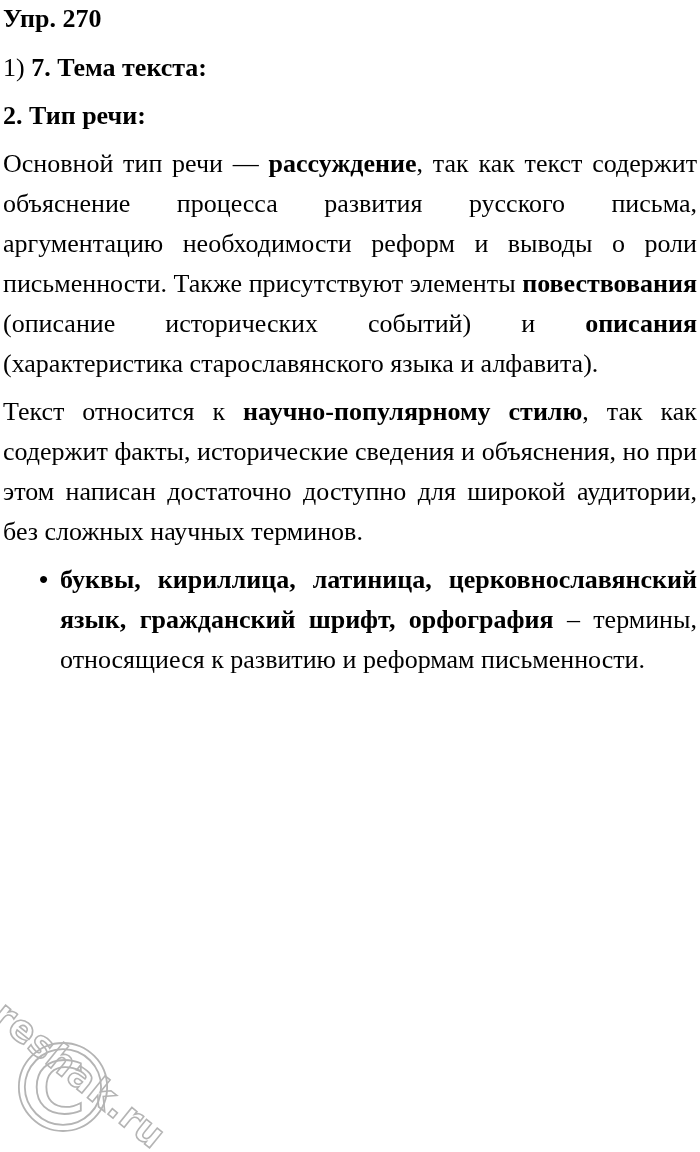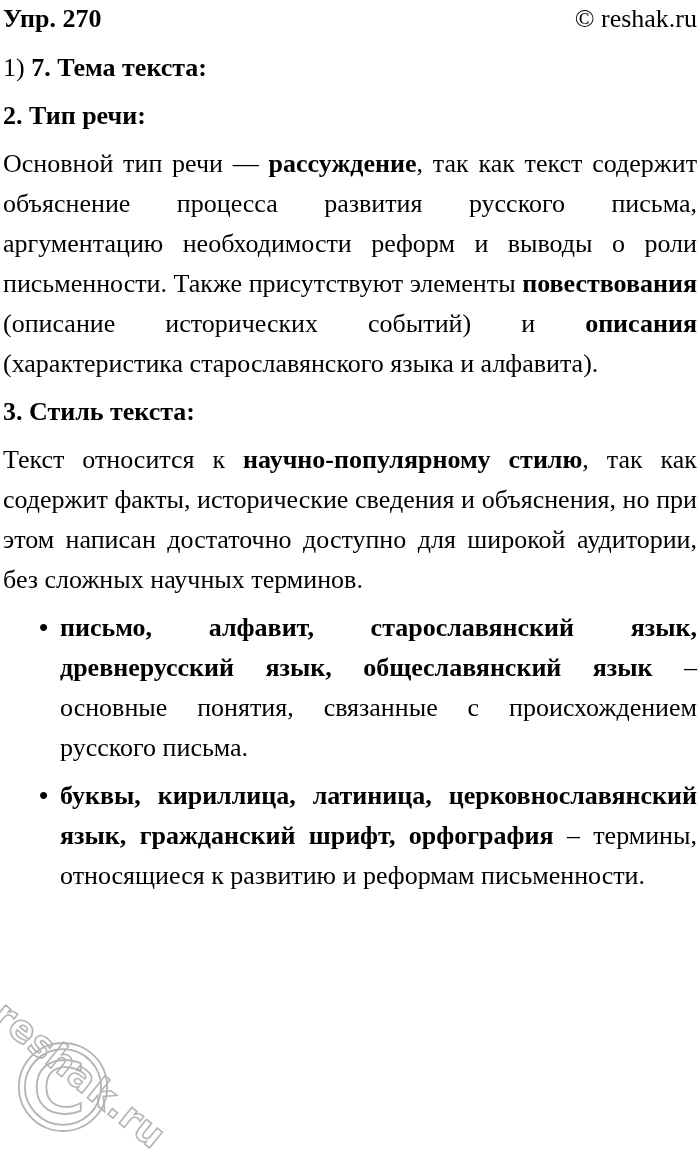--- a/index.html
+++ b/index.html
@@ -5,21 +5,21 @@
   :root { --wm-color: #b4b4b4; }
   * { box-sizing: border-box; }
   html, body { margin: 0; padding: 0; background: #ffffff; }
   body {
     width: 700px; height: 1152px; overflow: hidden; position: relative;
     font-family: "Liberation Serif", "DejaVu Serif", serif;
     font-size: 26px; line-height: 40px; color: #000000;
   }
   .page { position: relative; width: 100%; height: 100%; padding: 2px 3px 0 3px; }
   .hdr {
-    display: flex; justify-content: space-between; align-items: flex-start;
+    display: flex; justify-content: flex-start; align-items: flex-start;
     line-height: 34px; margin-bottom: 12px;
   }
   .hdr .ex { font-weight: bold; }
   main { position: relative; z-index: 1; }
   main p { margin: 0 0 8px 0; }
   p.para { text-align: justify; }
   p.heading { text-align: left; }
   b { font-weight: bold; }
   ul.bullets { list-style: none; margin: 0; padding: 0 0 0 57px; }
   ul.bullets li {
@@ -49,31 +49,28 @@
     color: transparent;
     -webkit-text-stroke: 1.8px var(--wm-color);
   }
 </style>
 </head>
 <body>
 
 <div class="page">
   <header class="hdr">
     <span class="ex">Упр. 270</span>
-    <span class="cr">© reshak.ru</span>
   </header>
 
   <main>
       <p class="heading"><span>1) </span><b>7. Тема текста:</b></p>
       <p class="heading"><b>2. Тип речи:</b></p>
       <p class="para"><span>Основной тип речи — </span><b>рассуждение</b><span>, так как текст содержит объяснение процесса развития русского письма, аргументацию необходимости реформ и выводы о роли письменности. Также присутствуют элементы </span><b>повествования</b><span> (описание исторических событий) и </span><b>описания</b><span> (характеристика старославянского языка и алфавита).</span></p>
-      <p class="heading"><b>3. Стиль текста:</b></p>
       <p class="para"><span>Текст относится к </span><b>научно-популярному стилю</b><span>, так как содержит факты, исторические сведения и объяснения, но при этом написан достаточно доступно для широкой аудитории, без сложных научных терминов.</span></p>
       <ul class="bullets">
-        <li><b>письмо, алфавит, старославянский язык, древнерусский язык, общеславянский язык</b><span> – основные понятия, связанные с происхождением русского письма.</span></li>
         <li><b>буквы, кириллица, латиница, церковнославянский язык, гражданский шрифт, орфография</b><span> – термины, относящиеся к развитию и реформам письменности.</span></li>
       </ul>
     </main>
 
   <div class="wm" aria-hidden="true">
     <div class="wm-text">reshak.ru</div>
     <div class="wm-symbol">©</div>
   </div>
 </div>
 

